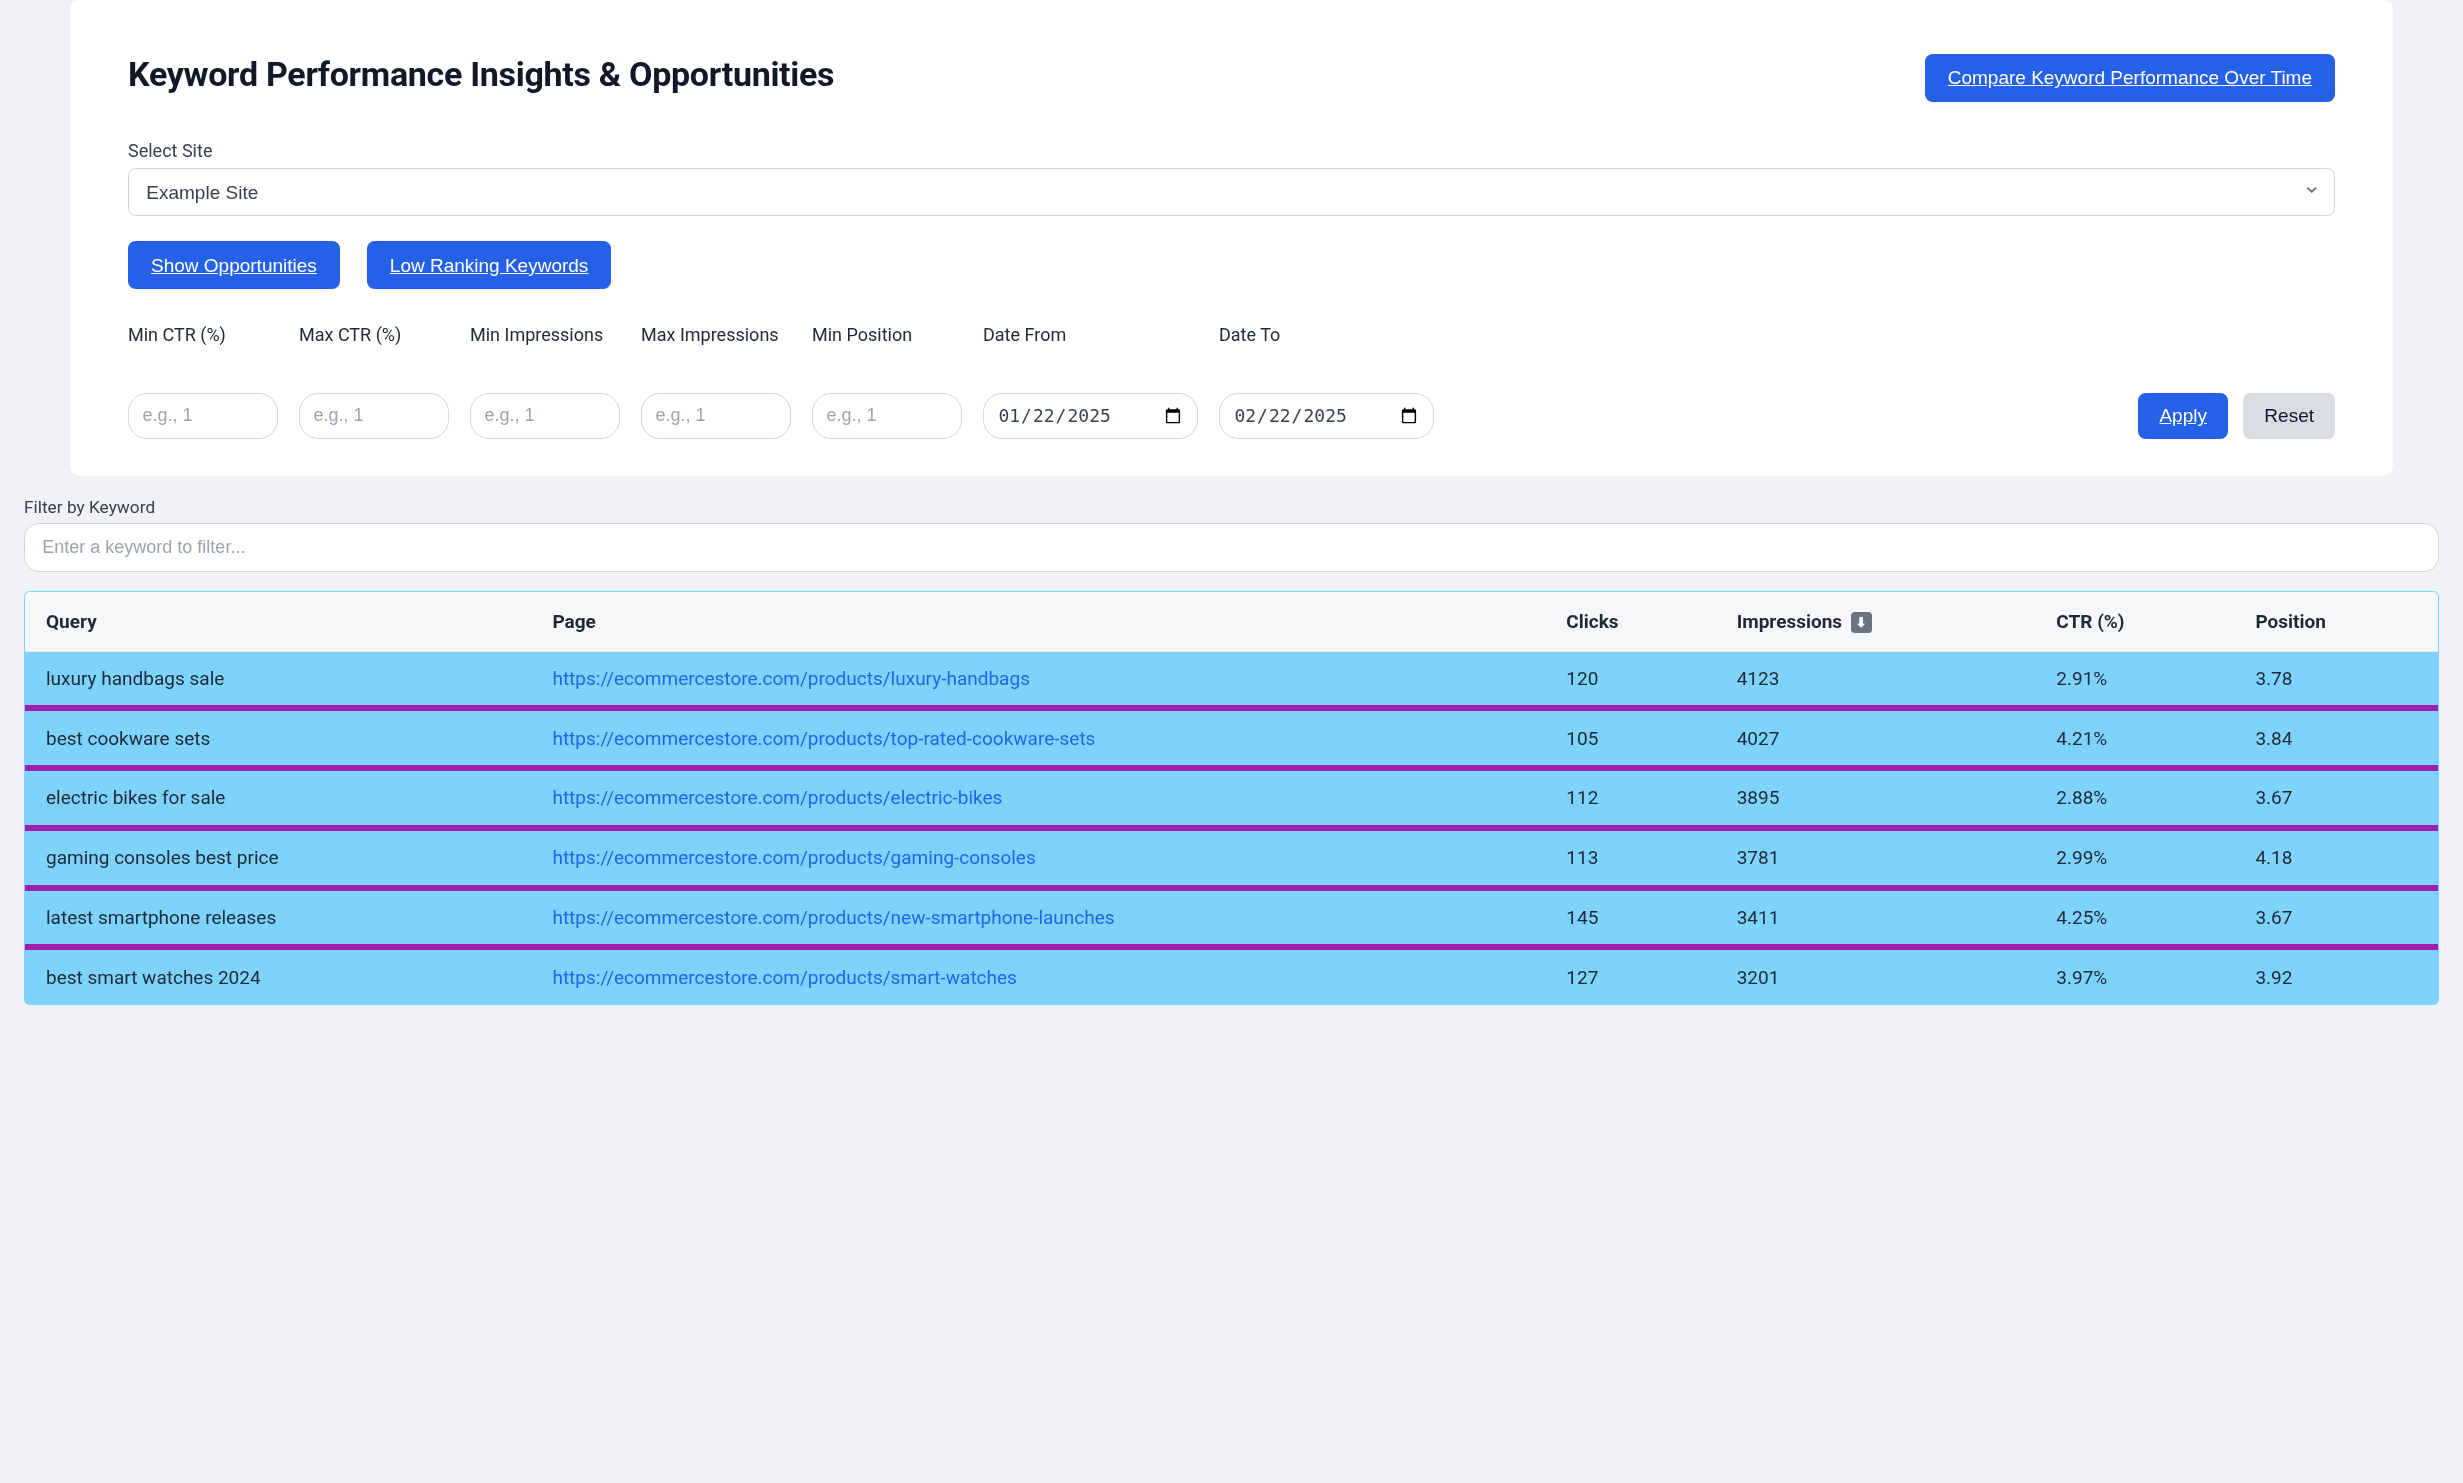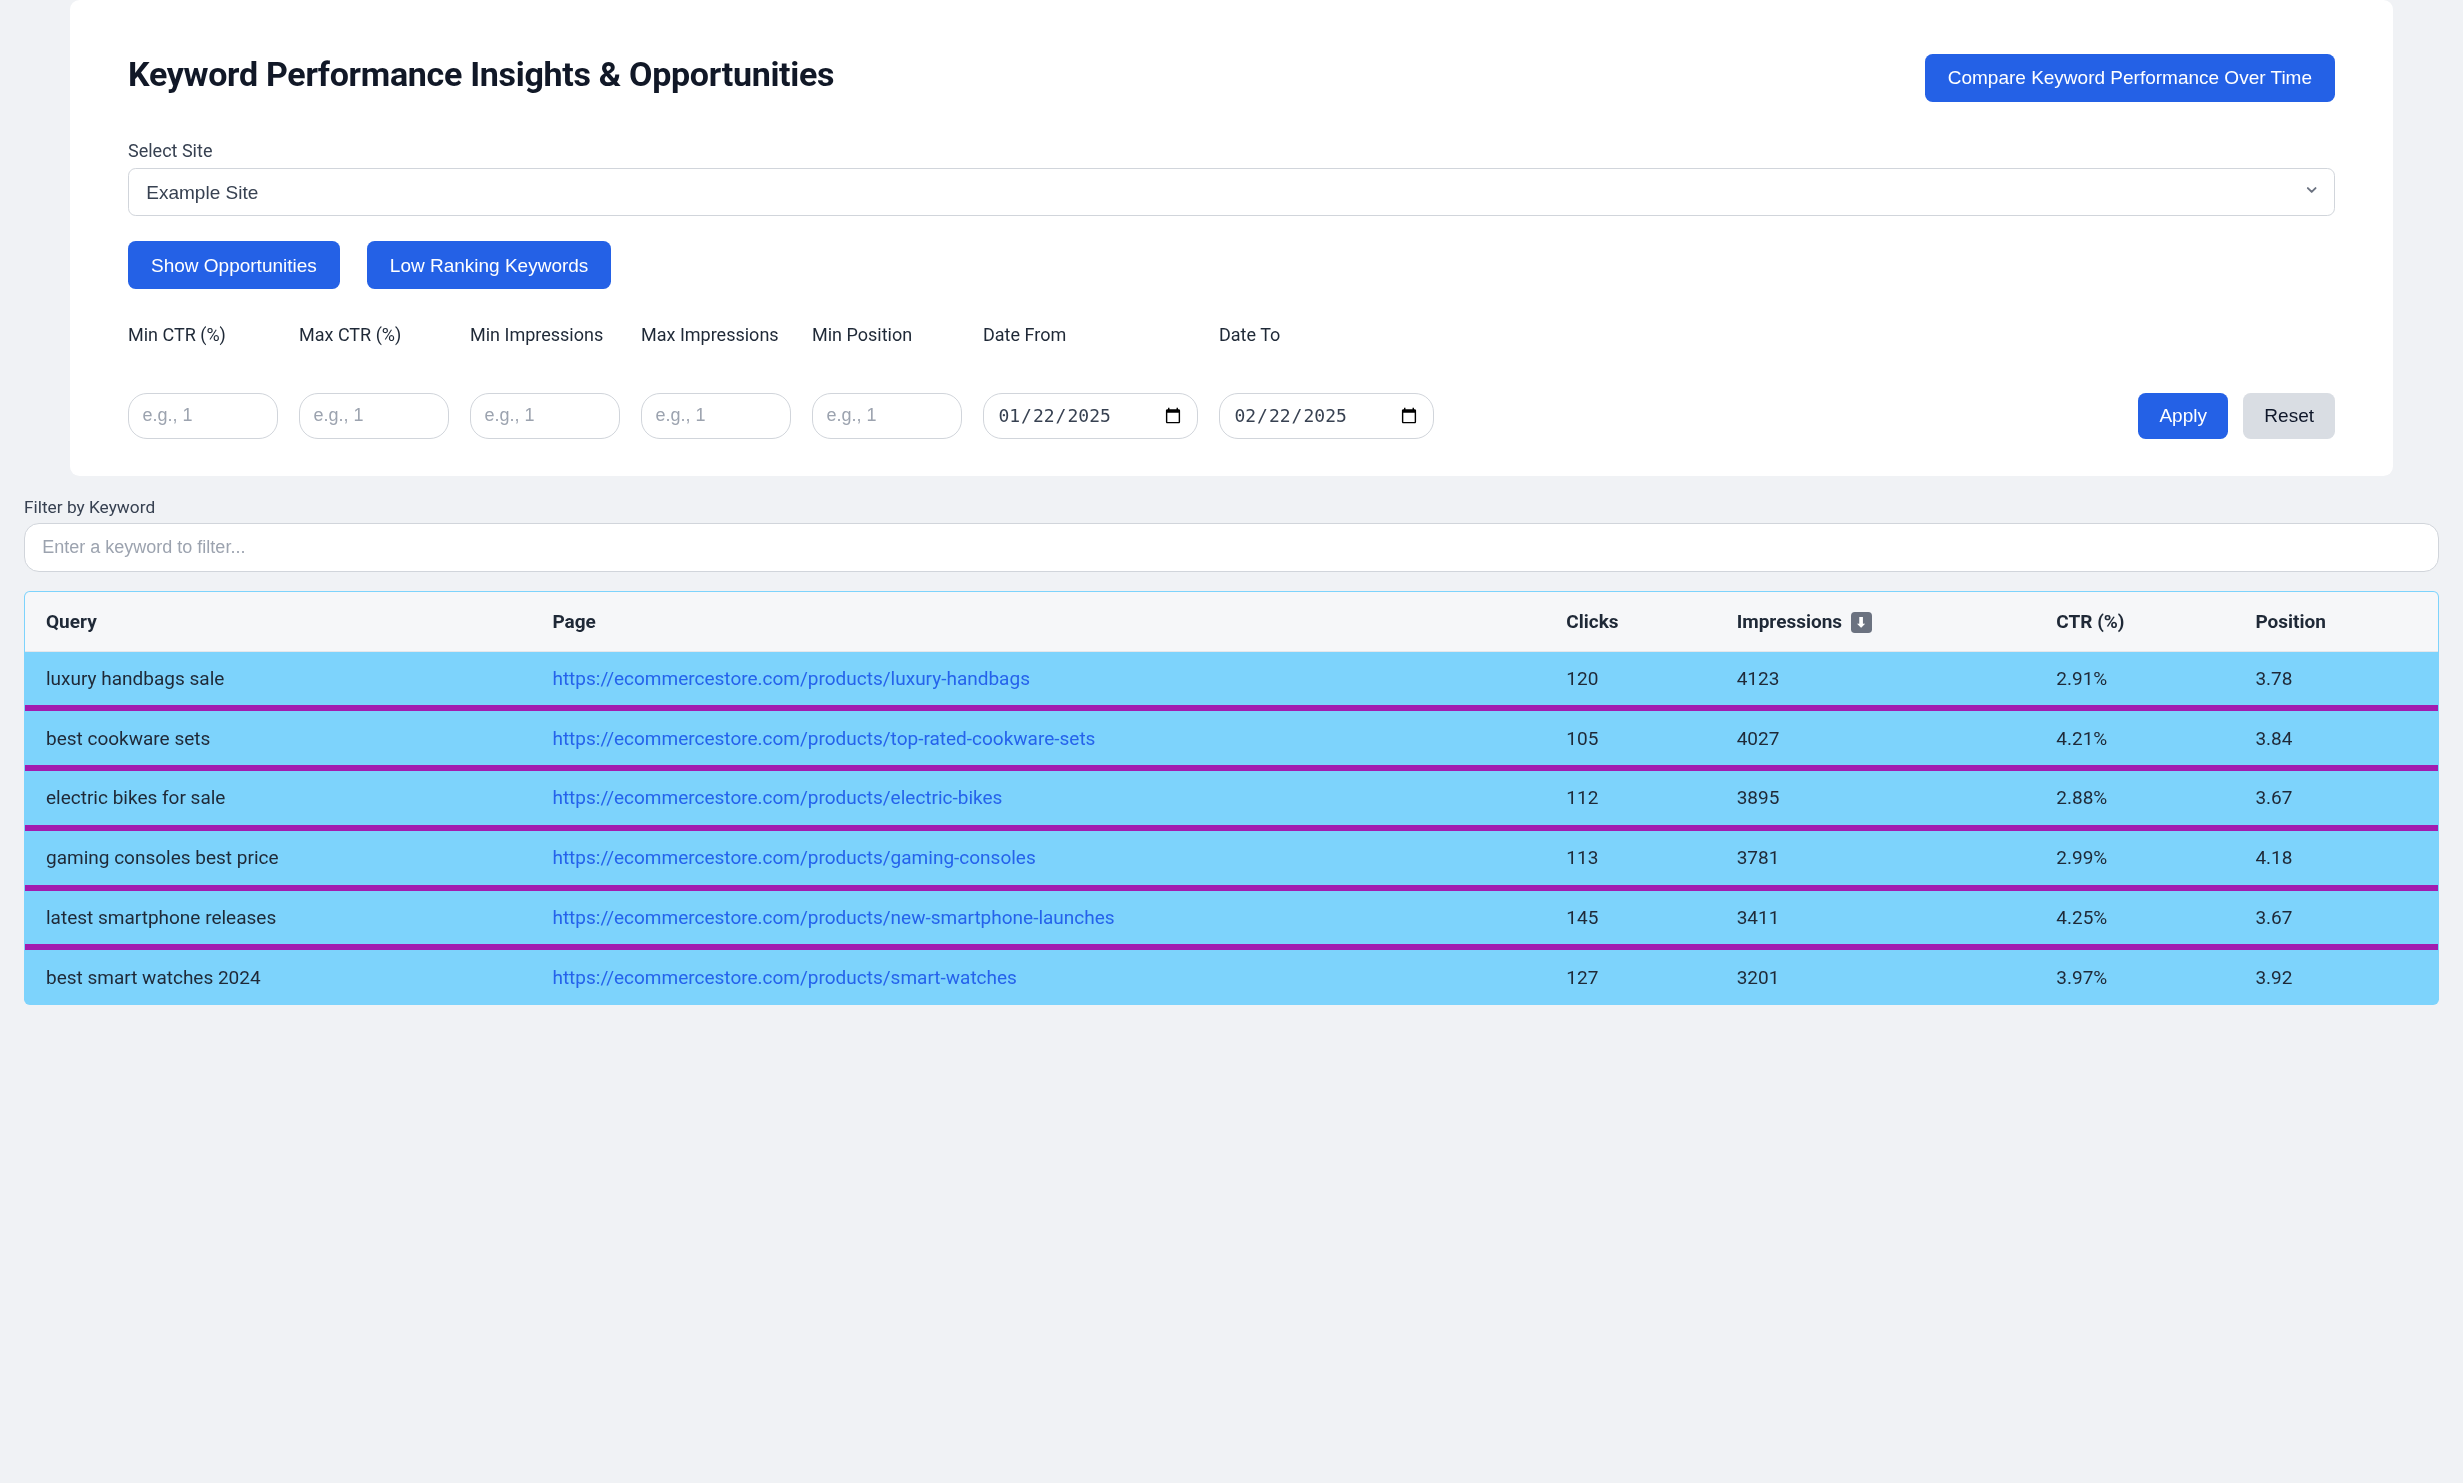--- a/index.html
+++ b/index.html
@@ -39,20 +39,21 @@
     border-radius: 7.7px;
     cursor: pointer;
     font-size: 19px;
     font-weight: 500;
     padding: 14.4px 23px;
     line-height: 1;
   }
   .btn-primary {
     background: #2461e6;
     color: #fff;
+    text-decoration: underline;
   }
   .btn-secondary {
     background: #d9dde3;
     color: #0f172a;
   }
   .site-select-block { margin-bottom: 25px; }
   .form-label {
     font-size: 18px;
     color: #374151;
     margin-bottom: 7.7px;

